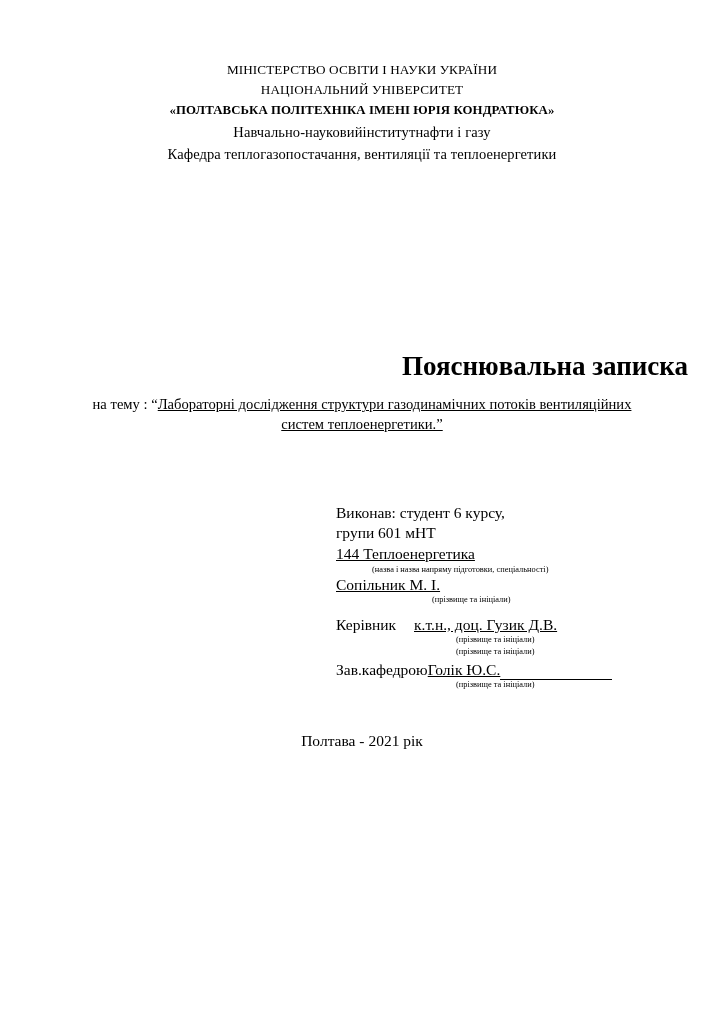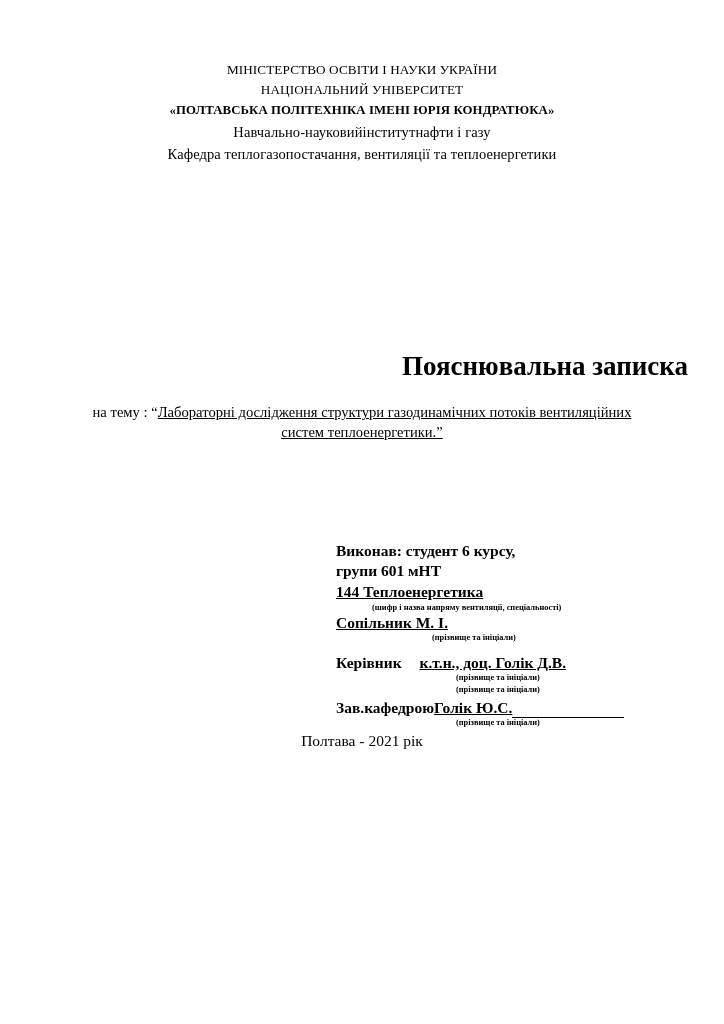--- a/index.html
+++ b/index.html
@@ -57,40 +57,39 @@
     line-height: 1.1;
     margin-top: 6px;
     font-weight: bold;
   }
   .title-sub {
     text-align: center;
     font-size: 15px;
     margin-top: 6px;
   }
   .topic-wrap {
-    margin-top: 22px;
+    margin-top: 14px;
     font-size: 14.6px;
     line-height: 1.35;
     text-align: center;
   }
   .topic-prefix {
     white-space: nowrap;
   }
   .topic-underline {
     text-decoration: underline;
   }
   .topic-line2 {
     text-align: center;
   }
   .fields {
-    margin-top: 98px;
+    margin-top: 68px;
     margin-left: 300px;
     font-size: 15.5px;
     line-height: 1.33;
-    font-weight: bold;
   }
   .field-row {
     white-space: nowrap;
   }
   .u-line {
     text-decoration: underline;
   }
   .small-note {
     font-size: 8.4px;
     line-height: 1.1;
@@ -150,31 +149,31 @@
       <span class="topic-underline">систем теплоенергетики.”</span>
     </div>
   </div>
 
   <div class="fields">
     <div class="field-row">Виконав: студент 6 курсу,</div>
     <div class="field-row">групи 601 мНТ</div>
     <div class="field-row">
       <span class="u-line">144 Теплоенергетика</span>
     </div>
-    <div class="small-note">(шифр і назва напряму вентиляції, спеціальності)</div>
+    <div class="small-note">(назва і назва напряму підготовки, спеціальності)</div>
     <div class="field-row">
       <span class="u-line">Сопільник М. І.</span>
     </div>
     <div class="small-note-2">(прізвище та ініціали)</div>
 
     <div class="gap-sm"></div>
 
     <div class="field-row">
       <span>Керівник</span>
-      <span class="u-line" style="margin-left:14px;">к.т.н., доц. Голік Д.В.</span>
+      <span class="u-line" style="margin-left:14px;">к.т.н., доц. Гузик Д.В.</span>
     </div>
     <div class="small-note-3">(прізвище та ініціали)</div>
 
     <div class="gap-xs"></div>
 
     <div class="small-note-3">(прізвище та ініціали)</div>
 
     <div class="gap-xs"></div>
 
     <div class="field-row">

